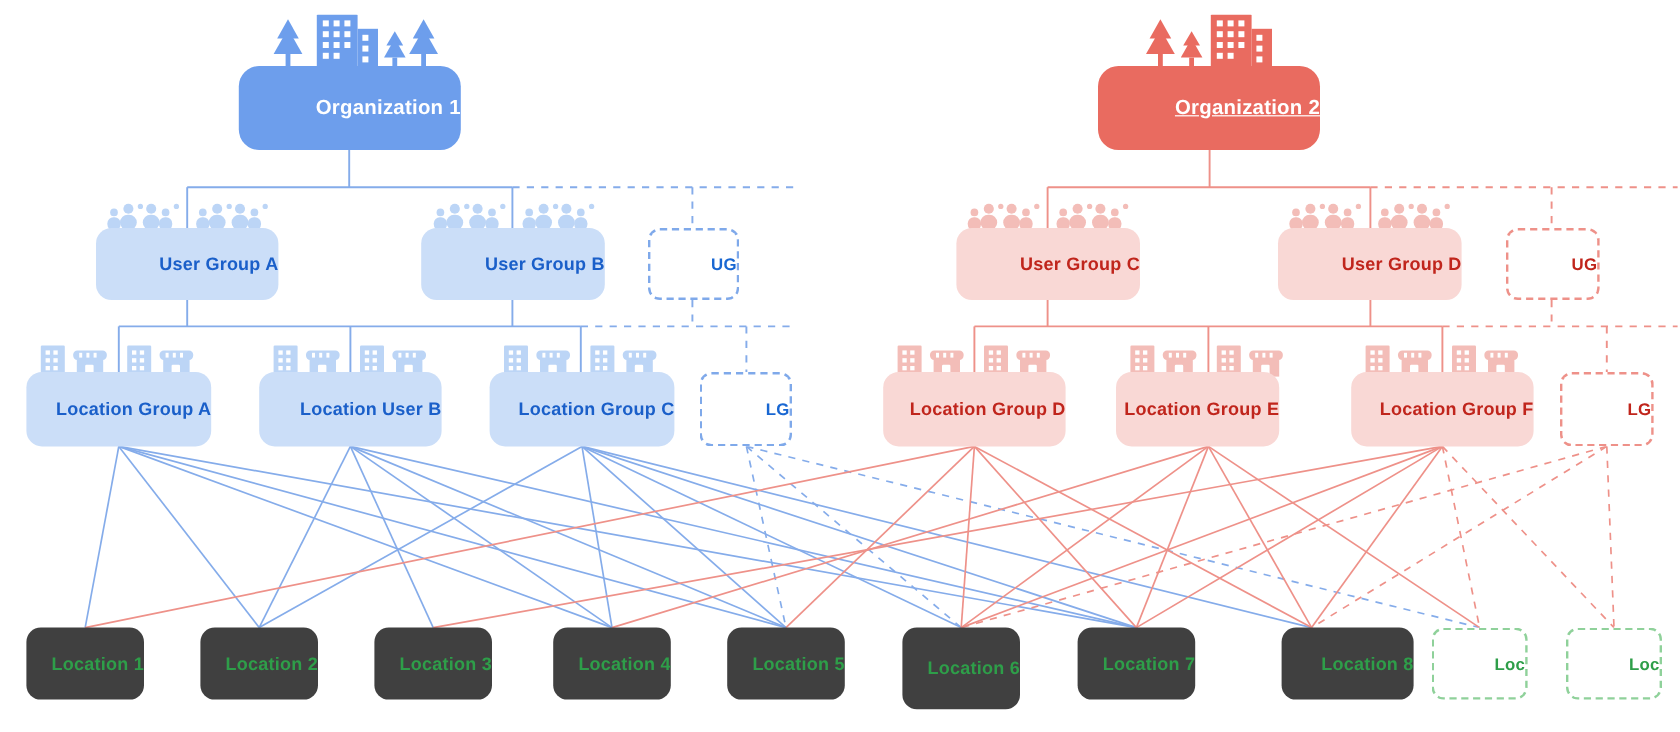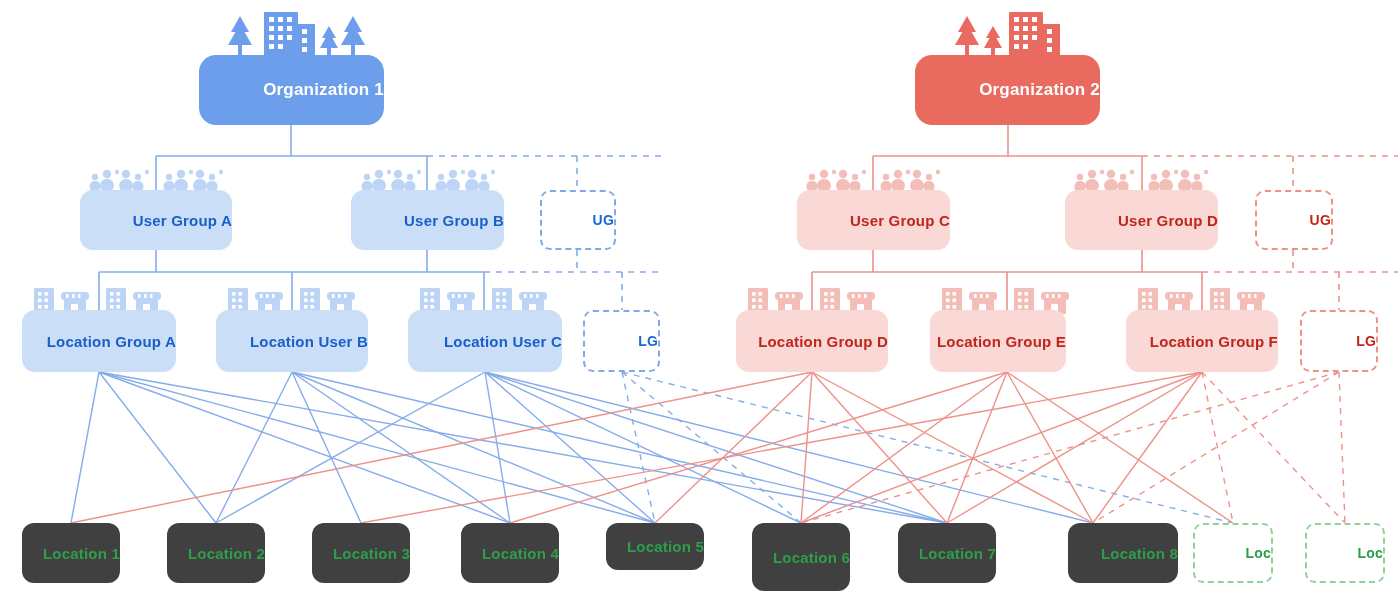--- a/index.html
+++ b/index.html
@@ -7,21 +7,21 @@
     position:relative;width:1400px;height:610px;background:#ffffff;overflow:hidden;
     font-family:"Liberation Sans","DejaVu Sans",sans-serif;
   }
   #wires{position:absolute;left:0;top:0;width:1400px;height:610px;}
   .node{
     position:absolute;display:flex;align-items:center;justify-content:flex-end;
     box-sizing:border-box;text-align:center;font-weight:bold;letter-spacing:.2px;
     border-radius:13px;z-index:3;
   }
   .org{background:#6D9EEC;color:#ffffff;font-size:17px;border-radius:17px;}
-  .org.red{background:#E96B60;}
+  .org.red{background:#E96B60;text-decoration:underline;}
   .tile-blue{background:#CBDEF8;color:#1A5FC9;font-size:15px;}
   .tile-red{background:#F9D8D5;color:#C0251C;font-size:15px;}
   .tile-green{background:#404040;color:#2E9E49;font-size:15px;border-radius:12px;}
   .dash-box{background:#ffffff;border-radius:10px;font-size:14px;z-index:3;}
   .dash-blue{border:2px dashed #7FA9EA;color:#1967D2;}
   .dash-red{border:2px dashed #EE9189;color:#C0251C;}
   .dash-green{border:2px dashed #8FD19A;color:#2E9E49;}
   .icon-wrap{position:absolute;z-index:2;line-height:0;}
 </style>
 </head>
@@ -517,21 +517,21 @@
     <span>UG</span>
   </div>
 
   <div class="node tile-blue" style="left:22px;top:310px;width:154px;height:62px">
     <span>Location Group A</span>
   </div>
   <div class="node tile-blue" style="left:216px;top:310px;width:152px;height:62px">
     <span>Location User B</span>
   </div>
   <div class="node tile-blue" style="left:408px;top:310px;width:154px;height:62px">
-    <span>Location User C</span>
+    <span>Location Group C</span>
   </div>
   <div class="node dash-box dash-blue" style="left:583px;top:310px;width:77px;height:62px">
     <span>LG</span>
   </div>
   <div class="node tile-red" style="left:736px;top:310px;width:152px;height:62px">
     <span>Location Group D</span>
   </div>
   <div class="node tile-red" style="left:930px;top:310px;width:136px;height:62px">
     <span>Location Group E</span>
   </div>
@@ -547,21 +547,21 @@
   </div>
   <div class="node tile-green" style="left:167px;top:523px;width:98px;height:60px">
     <span>Location 2</span>
   </div>
   <div class="node tile-green" style="left:312px;top:523px;width:98px;height:60px">
     <span>Location 3</span>
   </div>
   <div class="node tile-green" style="left:461px;top:523px;width:98px;height:60px">
     <span>Location 4</span>
   </div>
-  <div class="node tile-green" style="left:606px;top:523px;width:98px;height:47px">
+  <div class="node tile-green" style="left:606px;top:523px;width:98px;height:60px">
     <span>Location 5</span>
   </div>
   <div class="node tile-green" style="left:752px;top:523px;width:98px;height:68px">
     <span>Location 6</span>
   </div>
   <div class="node tile-green" style="left:898px;top:523px;width:98px;height:60px">
     <span>Location 7</span>
   </div>
   <div class="node tile-green" style="left:1068px;top:523px;width:110px;height:60px">
     <span>Location 8</span>

